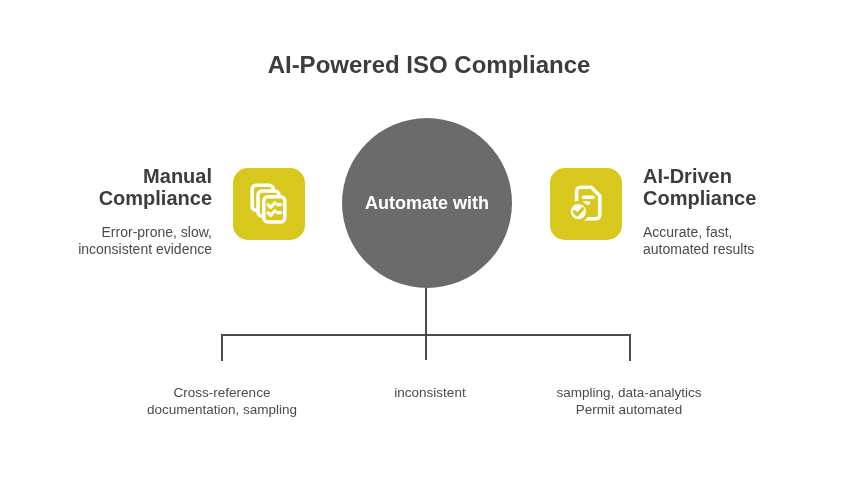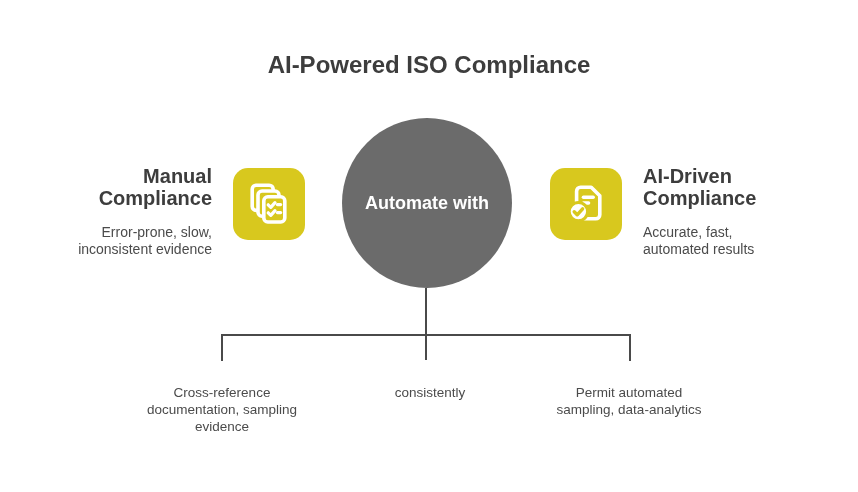--- a/index.html
+++ b/index.html
@@ -110,23 +110,22 @@
   </div>
 
   <div class="connector" style="left:425px;top:288px;width:2px;height:72px;"></div>
   <div class="connector" style="left:221px;top:334px;width:410px;height:2px;"></div>
   <div class="connector" style="left:221px;top:334px;width:2px;height:27px;"></div>
   <div class="connector" style="left:629px;top:334px;width:2px;height:27px;"></div>
 
   <div class="branch-label branch-0">
     <div>Cross-reference</div>
     <div>documentation, sampling</div>
-    <div>evidence</div>
   </div>
   <div class="branch-label branch-1">
-    <div>consistently</div>
+    <div>inconsistent</div>
   </div>
   <div class="branch-label branch-2">
+    <div>sampling, data-analytics</div>
     <div>Permit automated</div>
-    <div>sampling, data-analytics</div>
   </div>
 
 </div>
 
 </body></html>

